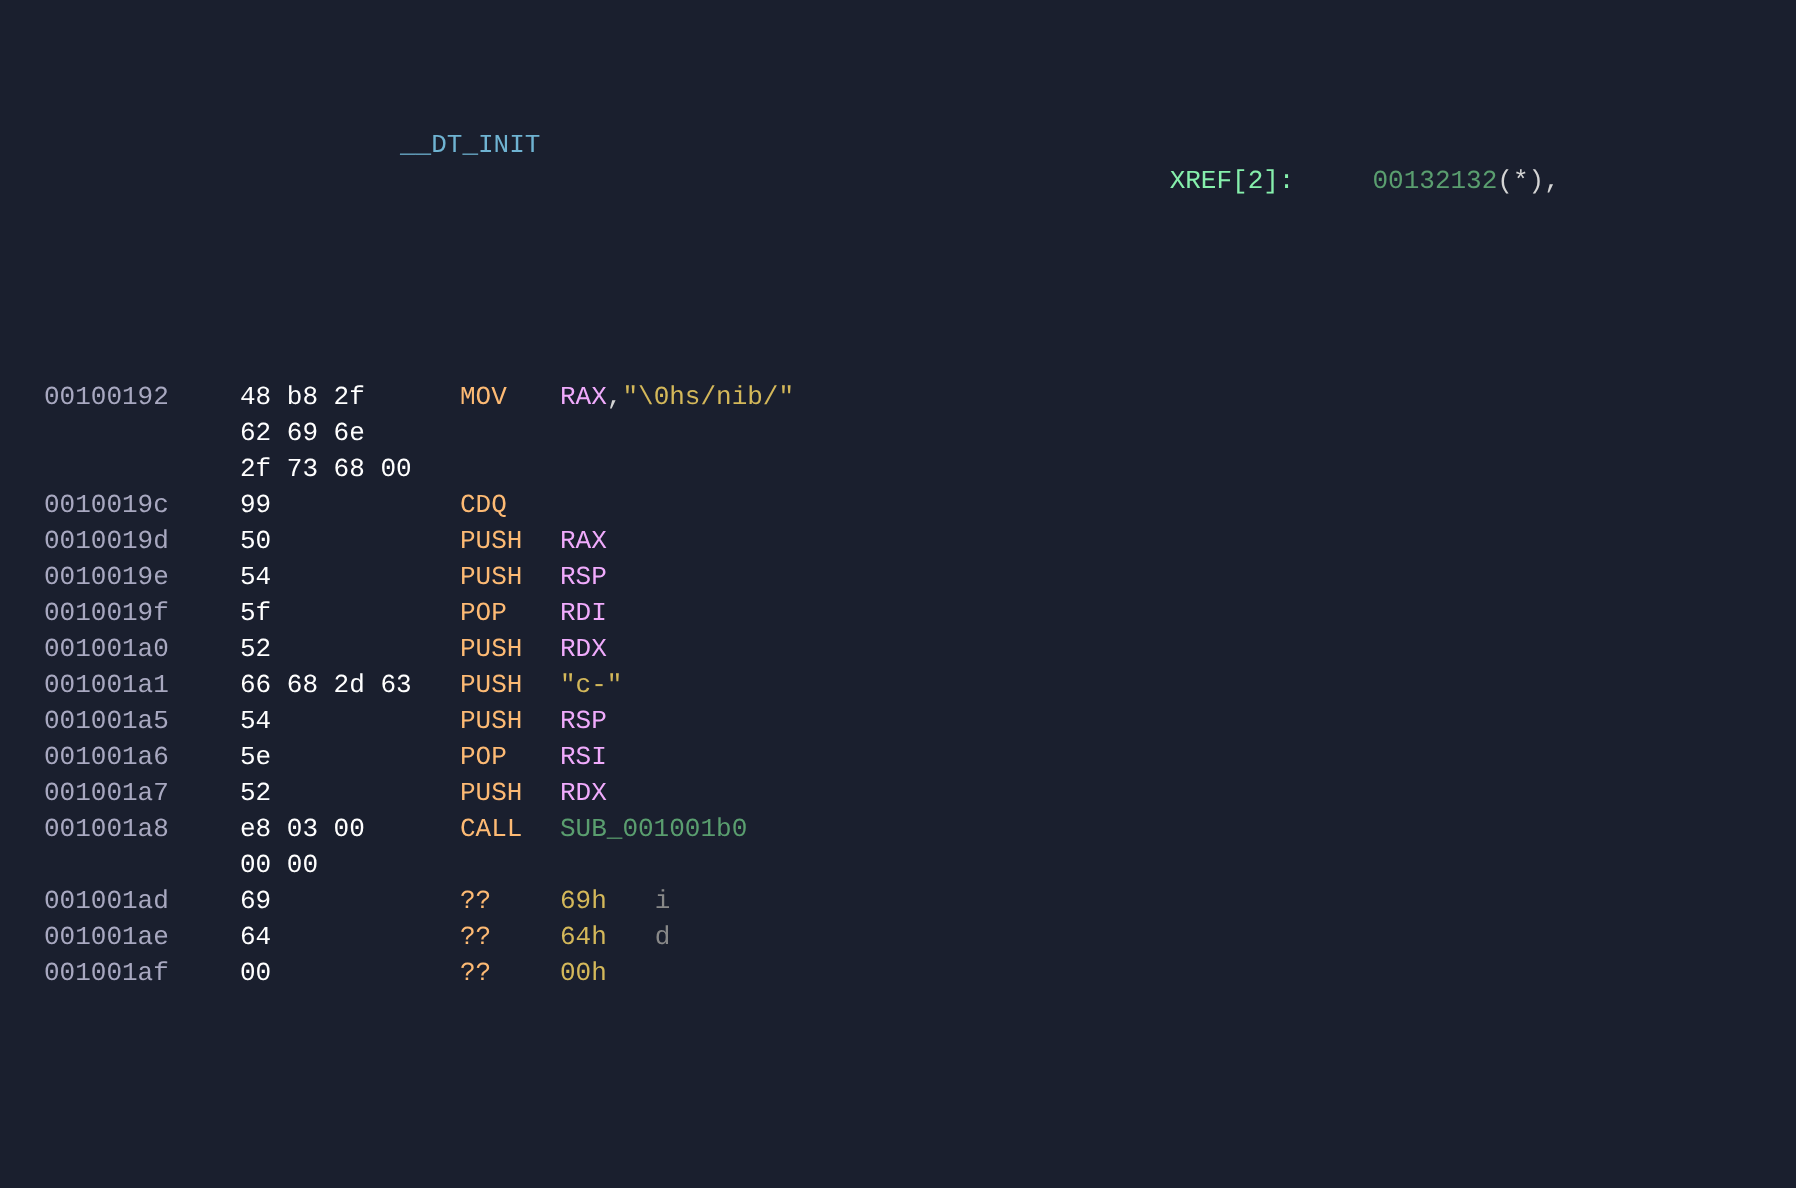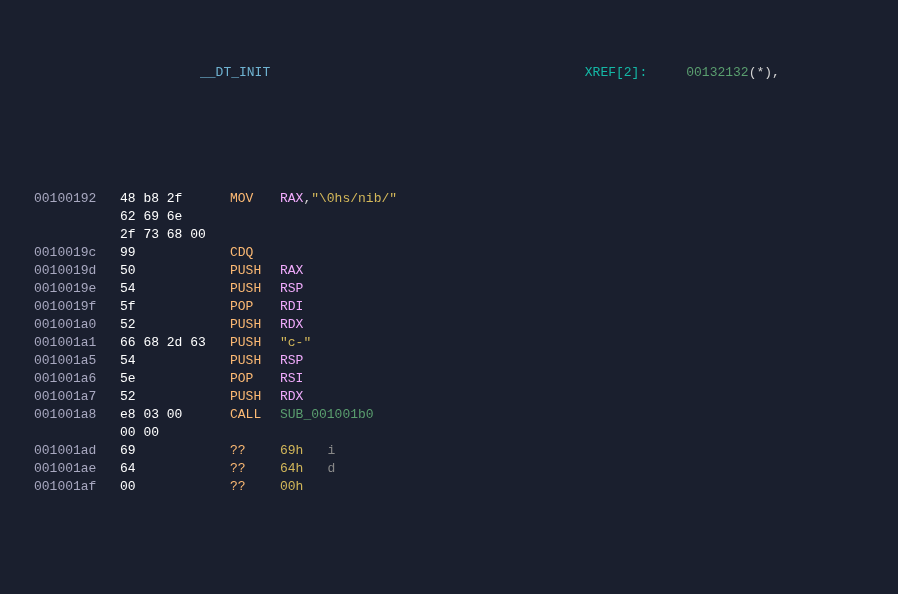--- a/index.html
+++ b/index.html
@@ -13,28 +13,27 @@
       height: 594px;
       overflow: hidden;
       padding: 10px 0 0 0;
     }
     .listing {
       white-space: pre;
     }
     .row {
       display: flex;
       height: 18px;
-      align-items: center;
     }
-    .col-addr { width: 120px; padding-left: 34px; color: #a8a8c0; }
+    .col-addr { width: 120px; padding-left: 22px; color: #a8a8c0; }
     .col-bytes { width: 80px; color: #ffffff; }
     .col-mnemonic { width: 80px; padding-left: 30px; color: #fdba74; }
     .col-operand { flex: 1; }
     .col-label { padding-left: 200px; color: #6fb3d2; }
-    .col-xref-lbl { color: #14b8a6; }
+    .col-xref-lbl { color: #86efac; }
     .reg { color: #f0abfc; }
     .str { color: #d4b85a; }
     .num { color: #d4b85a; }
     .sub { color: #5a9e6f; }
     .comma { color: #d4d4d4; }
     .paren { color: #d4d4d4; }
     .cursor { background: #bf3f6f; display: inline-block; width: 2px; height: 14px; vertical-align: middle; margin-right: -2px; }
     .char-comment { color: #888; padding-left: 24px; }
   </style>
 </head>

